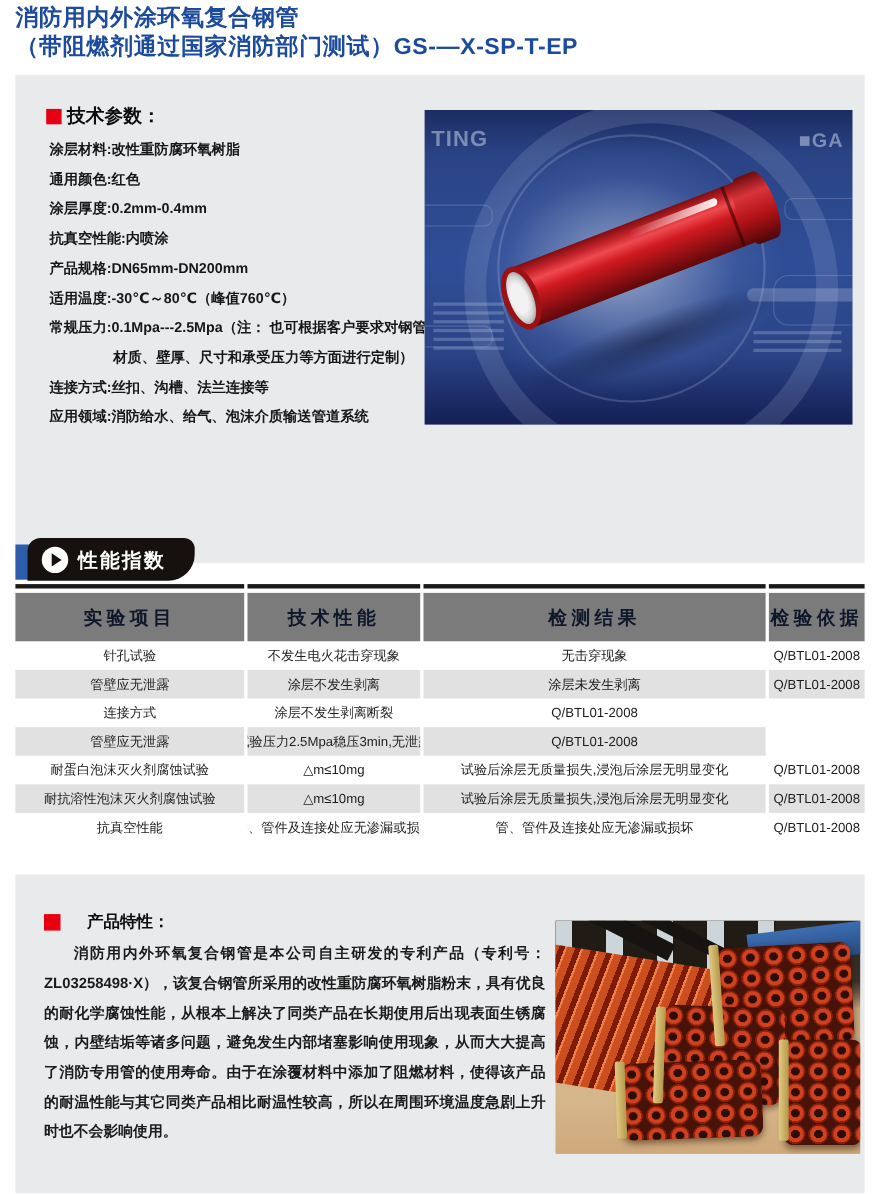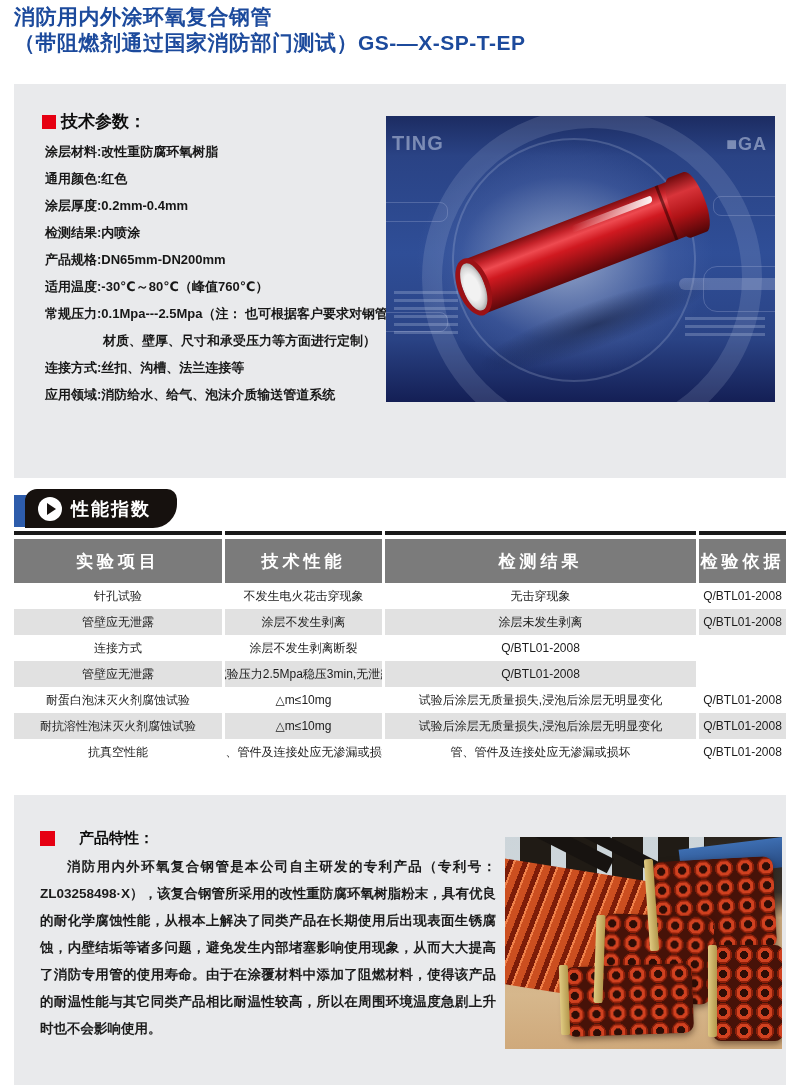--- a/index.html
+++ b/index.html
@@ -5,21 +5,21 @@
   html,body{margin:0;padding:0;background:#fff;}
   .page{position:relative;width:800px;height:1085px;background:#ffffff;overflow:hidden;
         font-family:"Liberation Sans","DejaVu Sans",sans-serif;}
 
   
   .title{position:absolute;left:14px;top:4px;color:#1c4a9c;font-weight:bold;
          font-size:21px;line-height:26px;letter-spacing:0.5px;}
 
   
   .panel{position:absolute;left:14px;width:772px;background:#e9eaec;}
-  .panel-tech{top:84px;height:394px;}
+  .panel-tech{top:68px;height:444px;}
   .panel-feat{top:795px;height:290px;}
 
   
   .sec-heading{position:absolute;display:flex;align-items:center;font-weight:bold;color:#0d0d0d;}
   .tech-heading{left:28px;top:26px;font-size:17px;}
   .red-sq{display:inline-block;width:14px;height:14px;background:#e60012;margin-right:5px;}
   .params{position:absolute;left:31px;top:54px;font-size:13px;font-weight:600;color:#171717;}
   .param-line{height:27px;line-height:27px;white-space:nowrap;}
   .param-line.indent{padding-left:58px;}
 
@@ -67,21 +67,21 @@
     display:flex;align-items:center;justify-content:center;margin-right:9px;flex:0 0 auto;}
   .play-tri{width:0;height:0;border-left:9px solid #16110e;border-top:6px solid transparent;
     border-bottom:6px solid transparent;margin-left:3px;}
   .tab-label{color:#fff;font-size:18px;font-weight:bold;letter-spacing:2px;white-space:nowrap;}
 
   
   .perf-table{position:absolute;left:14px;top:531px;width:772px;}
   .cols{display:grid;grid-template-columns:208px 157px 311px 87px;column-gap:3px;}
   .rule-seg{height:4px;background:#191919;}
   .table-rule{margin-bottom:4px;}
-  .hcell{height:44px;background:#7b7b7b;color:#ffffff;display:flex;align-items:center;
+  .hcell{height:44px;background:#7b7b7b;color:#0f172a;display:flex;align-items:center;
     justify-content:center;font-size:17px;font-weight:bold;letter-spacing:4px;}
   .brow{margin:0;}
   .bcell{height:26px;display:flex;align-items:center;justify-content:center;
     font-size:12px;color:#1c1c1c;white-space:nowrap;overflow:hidden;}
   .brow.alt .bcell{background:#e1e1e1;}
 
   
   .feat-heading{left:26px;top:34px;font-size:15px;gap:19px;}
   .feat-heading .red-sq{width:15px;height:15px;}
   .feat-para{position:absolute;left:26px;top:58px;width:456px;font-size:13.5px;line-height:27px;
@@ -124,21 +124,21 @@
 
   <div class="panel panel-tech">
     <div class="sec-heading tech-heading">
       <span class="red-sq"></span>
       <span>技术参数：</span>
     </div>
     <div class="params">
         <div class="param-line">涂层材料:改性重防腐环氧树脂</div>
         <div class="param-line">通用颜色:红色</div>
         <div class="param-line">涂层厚度:0.2mm-0.4mm</div>
-        <div class="param-line">检测结果:内喷涂</div>
+        <div class="param-line">抗真空性能:内喷涂</div>
         <div class="param-line">产品规格:DN65mm-DN200mm</div>
         <div class="param-line">适用温度:-30℃～80℃（峰值760℃）</div>
         <div class="param-line">常规压力:0.1Mpa---2.5Mpa（注： 也可根据客户要求对钢管的</div>
         <div class="param-line indent">材质、壁厚、尺寸和承受压力等方面进行定制）</div>
         <div class="param-line">连接方式:丝扣、沟槽、法兰连接等</div>
         <div class="param-line">应用领域:消防给水、给气、泡沫介质输送管道系统</div>
       </div>
 
     <div class="pipe-photo">
       <div class="ring ring1"></div>

